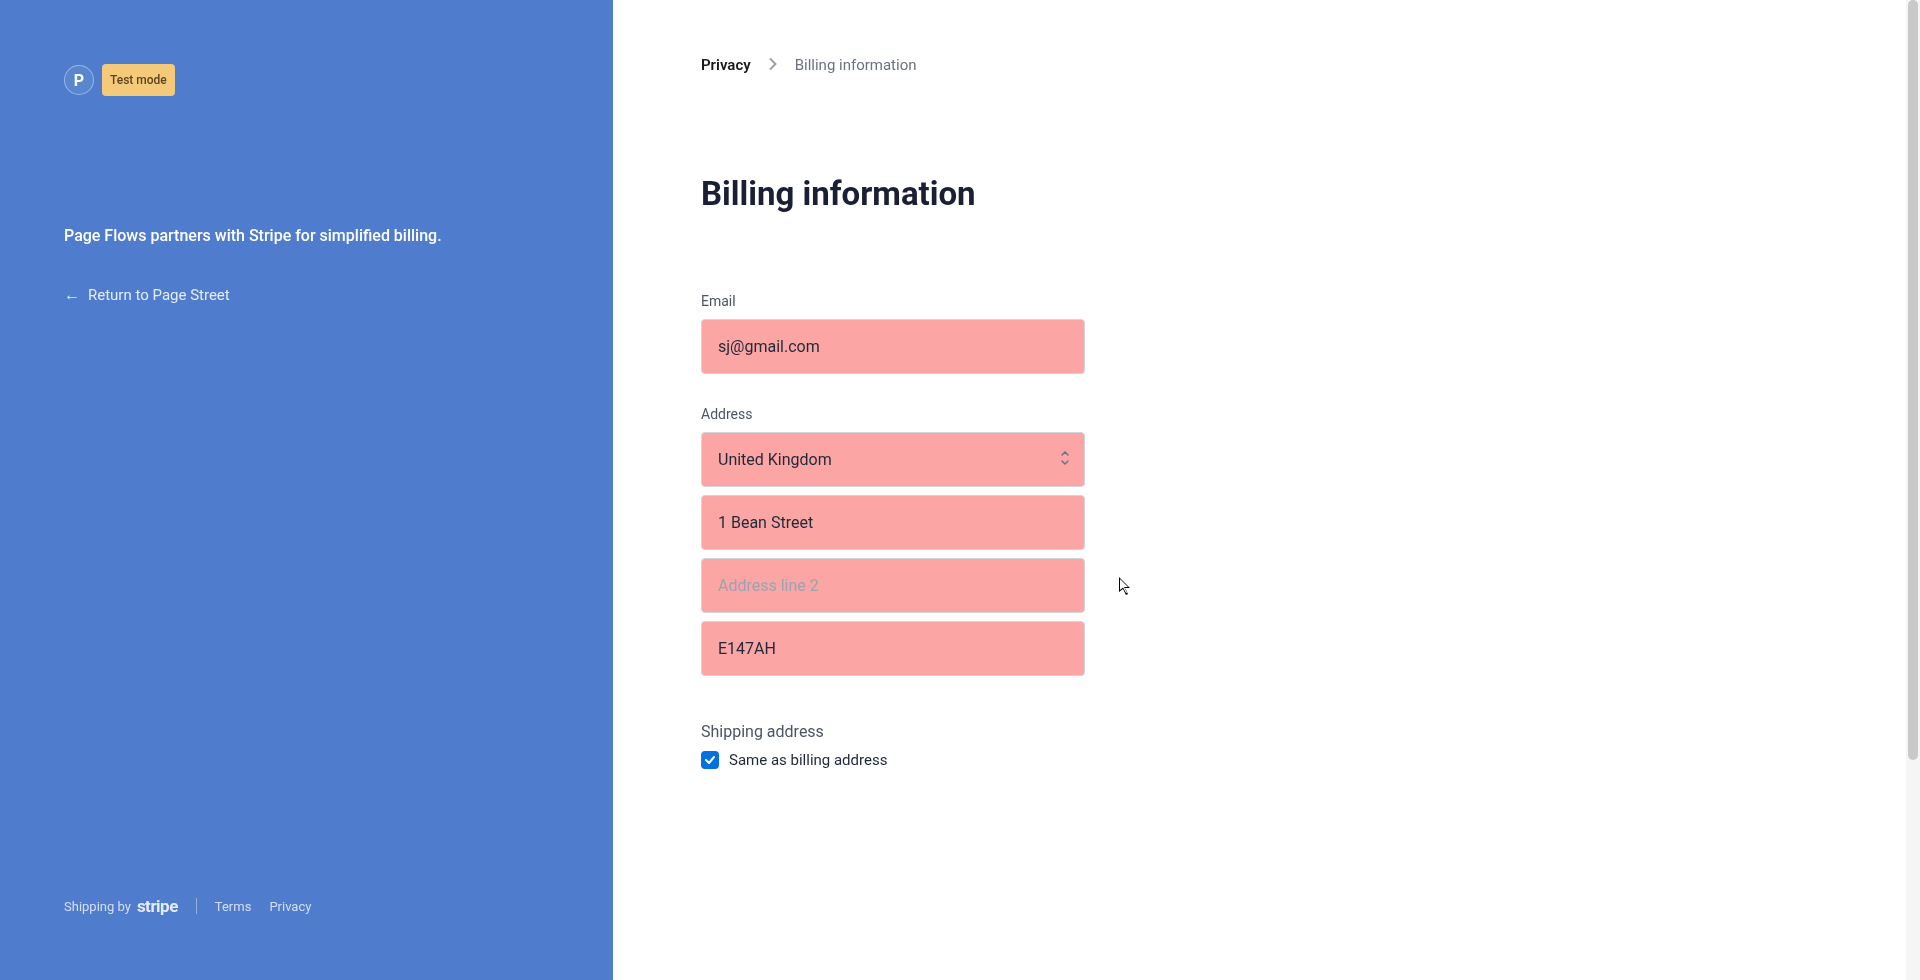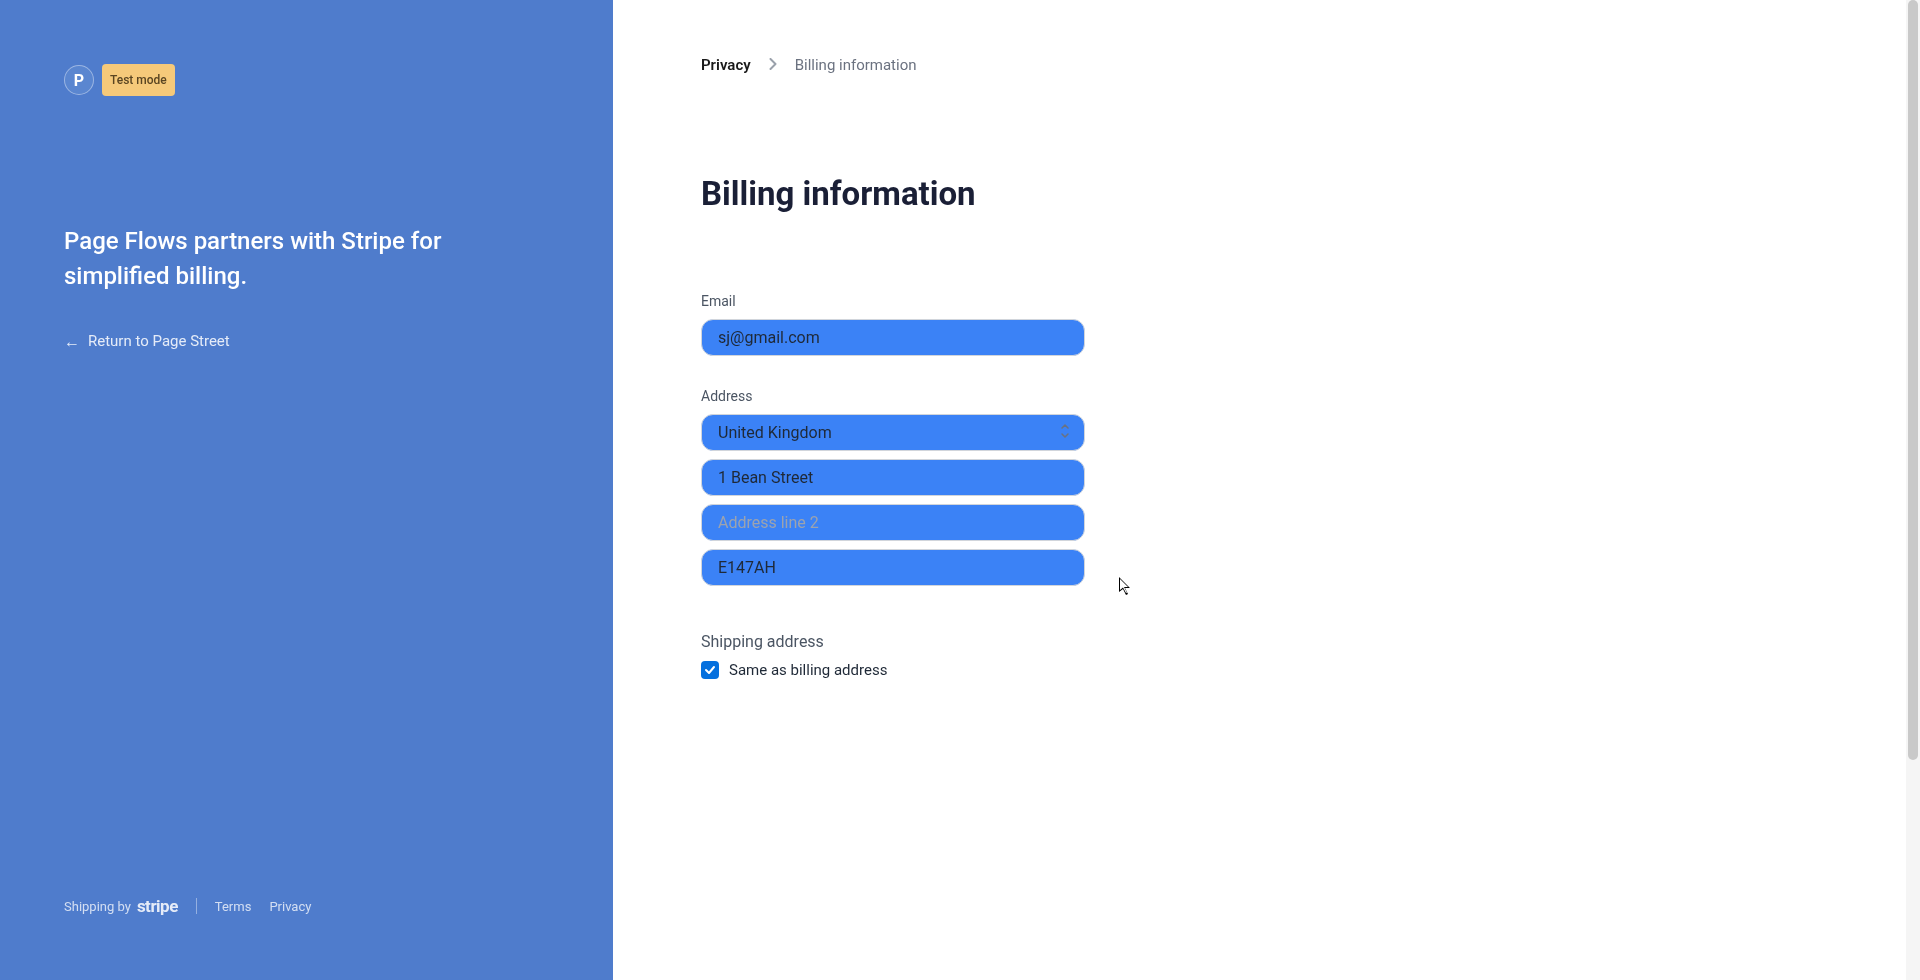--- a/index.html
+++ b/index.html
@@ -50,21 +50,21 @@
       background: #f5c97a;
       color: #5a4522;
       font-size: 12px;
       font-weight: 500;
       padding: 9px 8px;
       border-radius: 4px;
     }
     
     .sidebar-heading {
       color: white;
-      font-size: 24px;
+      font-size: 16px;
       font-weight: 500;
       line-height: 1.45;
       margin-bottom: 38px;
     }
     
     .return-link {
       display: flex;
       align-items: center;
       gap: 8px;
       color: rgba(255,255,255,0.85);
@@ -151,27 +151,27 @@
     .field-label {
       display: block;
       font-size: 14px;
       color: #4b5563;
       margin-bottom: 10px;
       font-weight: 400;
     }
     
     .text-input {
       width: 100%;
-      height: 37px;
+      height: 55px;
       border: 1px solid #d1d5db;
-      border-radius: 12px;
+      border-radius: 4px;
       padding: 0 16px;
       font-size: 16px;
       color: #1f2937;
-      background: #3b82f6;
+      background: #fca5a5;
       font-family: inherit;
     }
     
     .text-input::placeholder {
       color: #9ca3af;
     }
     
     .select-wrapper {
       position: relative;
     }

